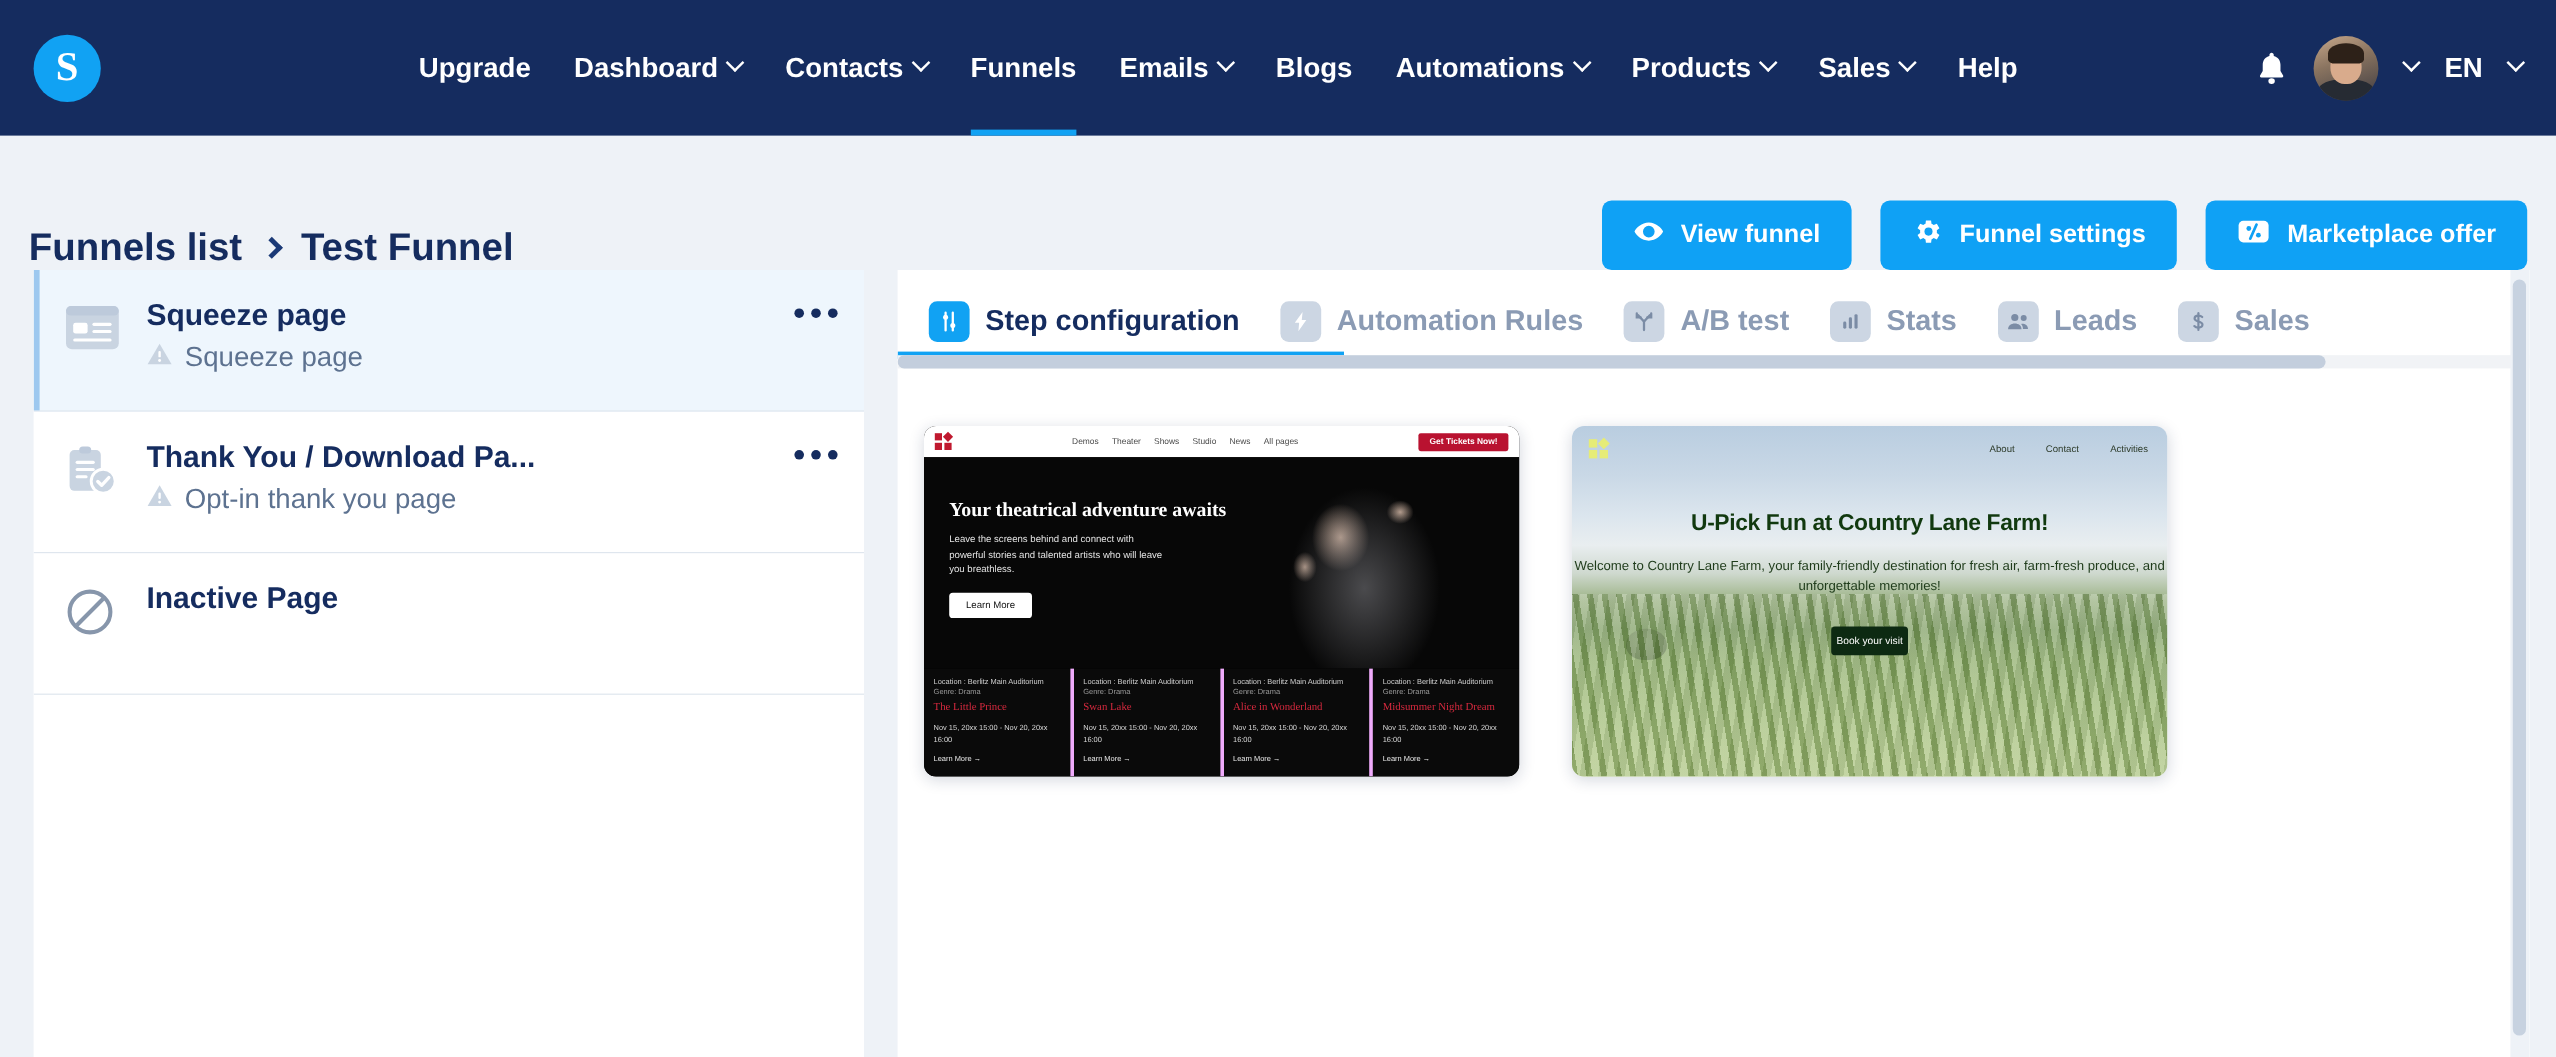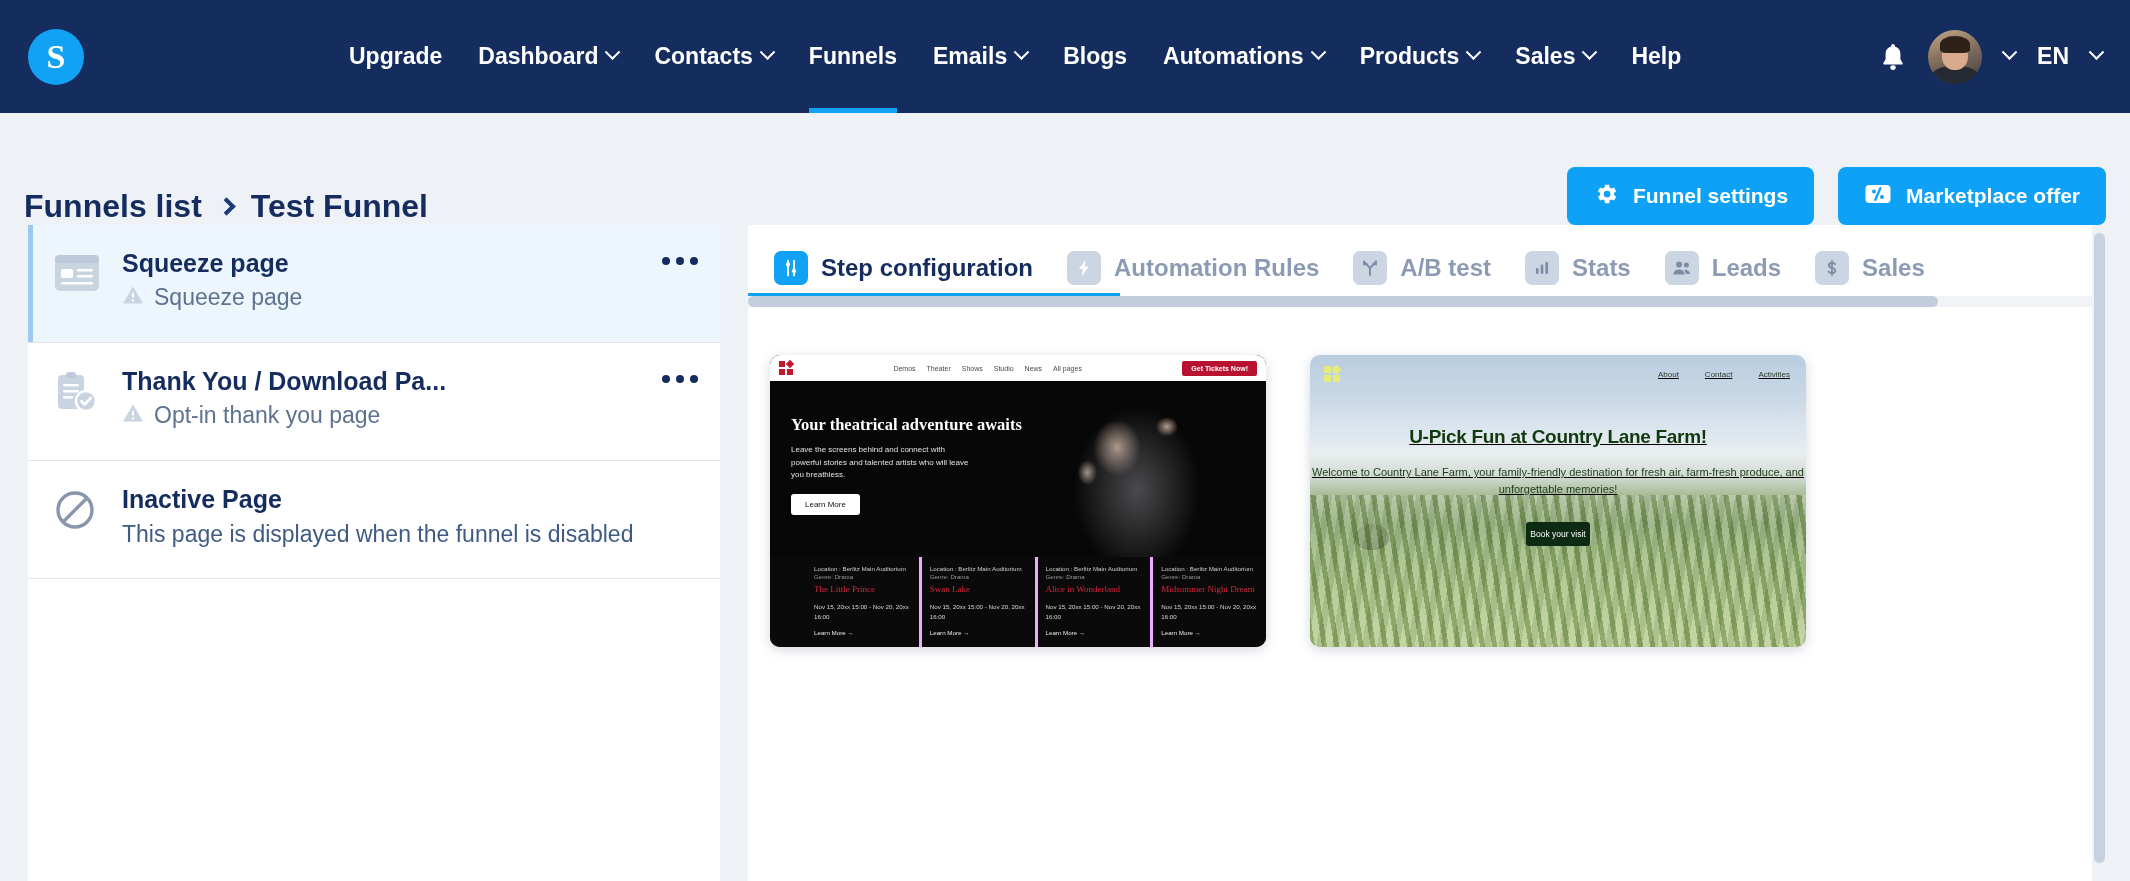--- a/index.html
+++ b/index.html
@@ -270,40 +270,39 @@
     display:inline-block; background:#fff; color:#111;
     font-size: 8px; padding: 6px 14px; border-radius: 3px;
   }
   .t1-cards {
     display:flex; height: 90px; background:#0a0a0a;
   }
   .t1-card {
     flex:1; padding: 7px 8px 0 8px;
     border-left: 3px solid #f0abfc;
   }
-  .t1-card:first-child { border-left: none; margin-left: 36px; }
+  .t1-card:first-child { border-left: none; }
   .t1-loc { font-size: 6.2px; color:#cfcfcf; line-height:1.5; }
   .t1-genre { font-size: 6.2px; color:#9a9a9a; margin-bottom: 4px; }
   .t1-name {
     font-family:"Liberation Serif", serif;
     font-size: 9px; color:#d6293e; margin-bottom: 8px;
   }
   .t1-date { font-size: 6.2px; color:#d9d9d9; line-height:1.6; margin-bottom: 7px;}
   .t1-more { font-size: 6.2px; color:#e8e8e8; }
 
   
   .t2 {
     background:
       linear-gradient(to bottom,
         #b9cde0 0%, #c9d8e6 14%, #dce6ee 26%, #e9eef0 34%,
         #cfd9cf 42%, #9bb284 50%, #7e9d63 58%, #8fae6b 66%,
         #9ebb74 78%, #aac47e 88%, #b6cc87 100%);
     position: relative;
     overflow: hidden;
-    text-decoration: underline;
   }
   .t2::after{
     content:"";
     position:absolute; left:0; right:0; bottom:0; height:52%;
     background:
       repeating-linear-gradient(81deg, rgba(90,120,60,.45) 0px, rgba(90,120,60,.45) 5px, rgba(225,232,215,.30) 5px, rgba(225,232,215,.30) 12px),
       repeating-linear-gradient(99deg, rgba(70,100,50,.25) 0px, rgba(70,100,50,.25) 7px, rgba(200,215,190,.18) 7px, rgba(200,215,190,.18) 15px);
     opacity:.92;
   }
   .t2-tree{
@@ -415,20 +414,29 @@
 </div>
 
 <div class="subheader">
   <div class="breadcrumb">
     <span>Funnels list</span>
     <span class="bc-sep"></span>
     <span>Test Funnel</span>
   </div>
 
   <div class="actions">
+    <button class="btn">
+      <span>
+        <svg width="26" height="26" viewBox="0 0 24 24" fill="#fff">
+          <path d="M12 5C6.5 5 2.3 9.1 1 12c1.3 2.9 5.5 7 11 7s9.7-4.1 11-7c-1.3-2.9-5.5-7-11-7zm0 11.5A4.5 4.5 0 1 1 12 7.5a4.5 4.5 0 0 1 0 9z"></path>
+          <circle cx="12" cy="12" r="2.3" fill="#0fa1f5"></circle>
+        </svg>
+      </span>
+      <span>View funnel</span>
+    </button>
 
     <button class="btn">
       <span>
         <svg width="26" height="26" viewBox="0 0 24 24" fill="#fff">
           <path d="M19.4 13a7.6 7.6 0 0 0 0-2l2-1.6-2-3.4-2.4 1a7.6 7.6 0 0 0-1.7-1L15 3.4h-4l-.3 2.6c-.6.2-1.2.6-1.7 1l-2.4-1-2 3.4 2 1.6a7.6 7.6 0 0 0 0 2l-2 1.6 2 3.4 2.4-1c.5.4 1.1.8 1.7 1l.3 2.6h4l.3-2.6c.6-.2 1.2-.6 1.7-1l2.4 1 2-3.4-2-1.6z"></path>
           <circle cx="13" cy="12" r="3.1" fill="#0fa1f5"></circle>
         </svg>
       </span>
       <span>Funnel settings</span>
     </button>
@@ -516,21 +524,20 @@
 
     <div class="page-item">
       <div class="page-icon">
         <svg width="42" height="42" viewBox="0 0 42 42">
           <circle cx="21" cy="21" r="17" fill="none" stroke="#8796ab" stroke-width="3.4"></circle>
           <line x1="10" y1="32" x2="32" y2="10" stroke="#8796ab" stroke-width="3.4"></line>
         </svg>
       </div>
       <div class="page-text">
         <div class="page-title">Inactive Page</div>
-        <div class="page-desc">This page is displayed when the funnel is disabled</div>
       </div>
     </div>
   </aside>
 
   <section class="main">
 
     <div class="tabs">
       <div class="tab active">
         <span class="tab-ico">
           <svg width="20" height="20" viewBox="0 0 20 20" fill="none" stroke="#fff" stroke-width="1.9" stroke-linecap="round">

